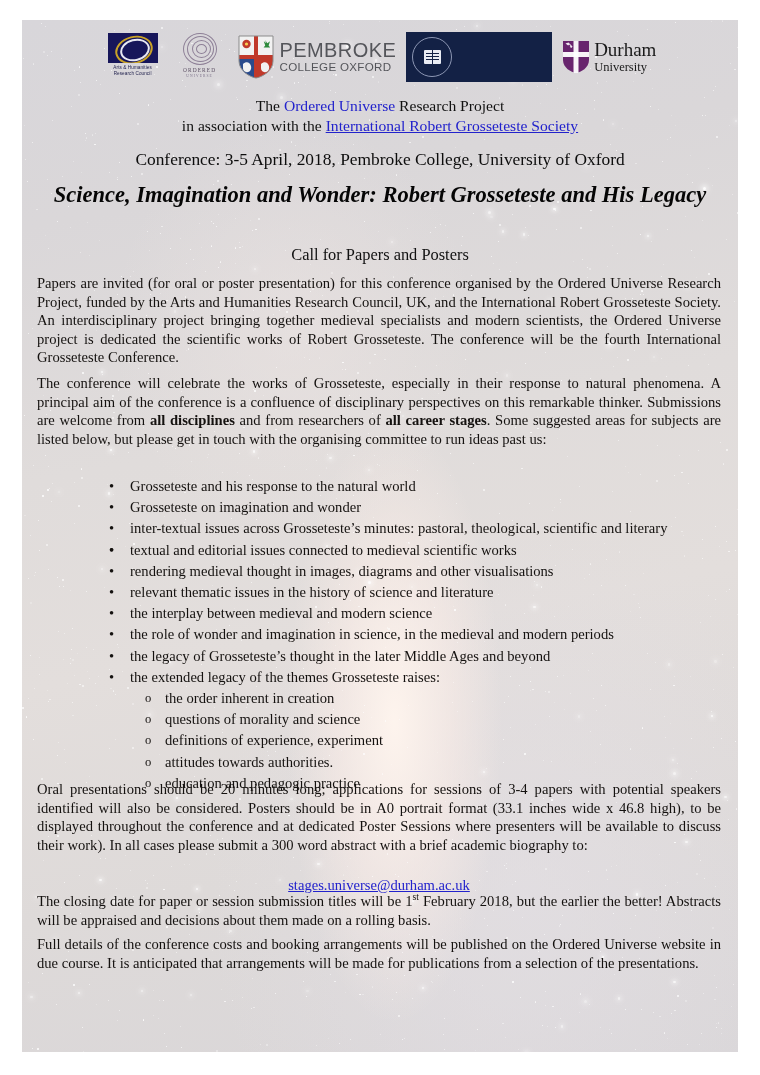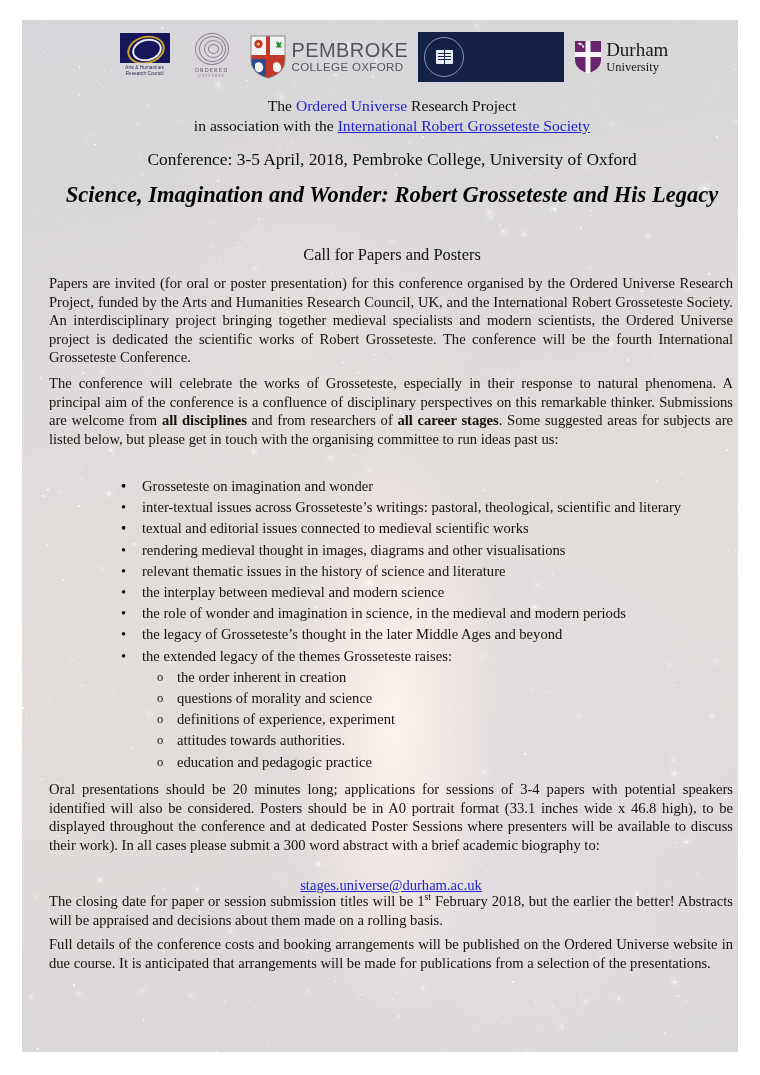--- a/index.html
+++ b/index.html
@@ -49,21 +49,20 @@
 
   
   #content {
     position: absolute;
     left: 0;
     top: 0;
     width: 716px;
     height: 908px;
     padding: 0;
     box-sizing: border-box;
-    margin-left: 12px;
   }
 
   
   .logo-strip {
     position: absolute;
     left: 0;
     top: 6px;
     width: 716px;
     height: 62px;
     display: flex;
@@ -1908,23 +1907,23 @@
 
     <div id="main-title">Science, Imagination and Wonder: Robert Grosseteste and His Legacy</div>
 
     <div id="subtitle">Call for Papers and Posters</div>
 
     <div id="p1" class="para">Papers are invited (for oral or poster presentation) for this conference organised by the Ordered Universe Research Project, funded by the Arts and Humanities Research Council, UK, and the International Robert Grosseteste Society. An interdisciplinary project bringing together medieval specialists and modern scientists, the Ordered Universe project is dedicated the scientific works of Robert Grosseteste. The conference will be the fourth International Grosseteste Conference.</div>
 
     <div id="p2" class="para"><span>The conference will celebrate the works of Grosseteste, especially in their response to natural phenomena. A principal aim of the conference is a confluence of disciplinary perspectives on this remarkable thinker. Submissions are welcome from </span><b>all disciplines</b><span> and from researchers of </span><b>all career stages</b><span>. Some suggested areas for subjects are listed below, but please get in touch with the organising committee to run ideas past us:</span></div>
 
     <div id="bullets">
-      <div class="bul"><span class="mk">•</span></div>
+      <div class="bul"><span class="mk">•</span><span>Grosseteste and his response to the natural world</span></div>
       <div class="bul"><span class="mk">•</span><span>Grosseteste on imagination and wonder</span></div>
-      <div class="bul"><span class="mk">•</span><span>inter-textual issues across Grosseteste’s writings: pastoral, theological, scientific and literary</span></div>
+      <div class="bul"><span class="mk">•</span><span>inter-textual issues across Grosseteste’s minutes: pastoral, theological, scientific and literary</span></div>
       <div class="bul"><span class="mk">•</span></div>
       <div class="bul"><span class="mk">•</span><span>textual and editorial issues connected to medieval scientific works</span></div>
       <div class="bul"><span class="mk">•</span><span>rendering medieval thought in images, diagrams and other visualisations</span></div>
       <div class="bul"><span class="mk">•</span><span>relevant thematic issues in the history of science and literature</span></div>
       <div class="bul"><span class="mk">•</span><span>the interplay between medieval and modern science</span></div>
       <div class="bul"><span class="mk">•</span><span>the role of wonder and imagination in science, in the medieval and modern periods</span></div>
       <div class="bul"><span class="mk">•</span><span>the legacy of Grosseteste’s thought in the later Middle Ages and beyond</span></div>
       <div class="bul"><span class="mk">•</span><span>the extended legacy of the themes Grosseteste raises:</span></div>
 
       <div class="sub"><span class="mk">o</span><span>the order inherent in creation</span></div>

